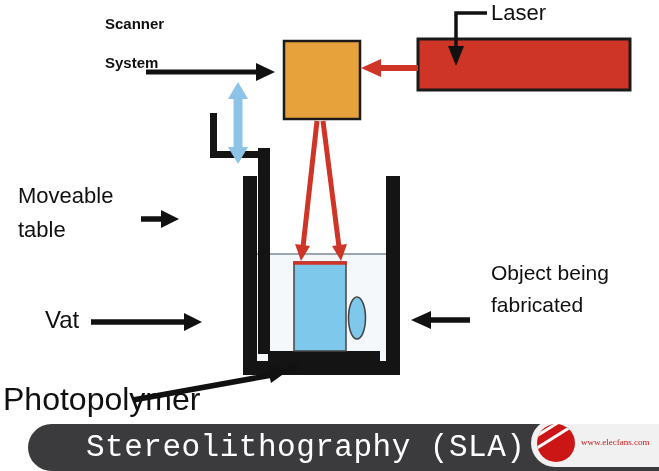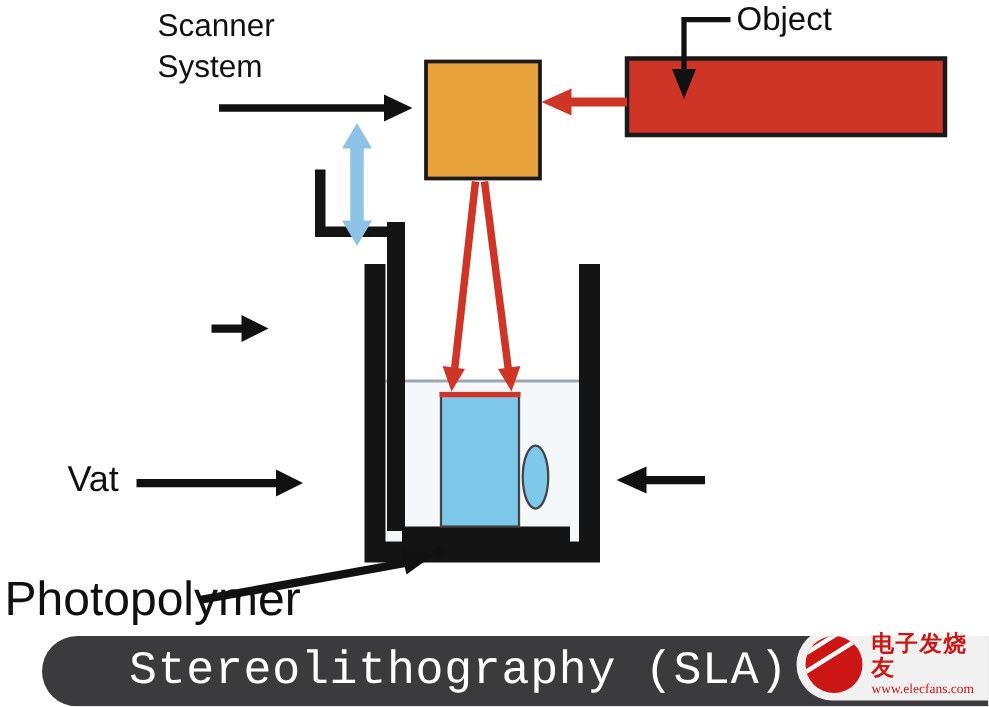--- a/index.html
+++ b/index.html
@@ -6,21 +6,21 @@
   body{background:#ffffff;font-family:"Liberation Sans",sans-serif;}
   .stage{
     position:relative;width:659px;height:471px;background:#ffffff;
     overflow:hidden;
   }
   .stage svg{position:absolute;left:0;top:0;}
   .label{
     position:absolute;white-space:pre-line;color:#101010;
     font-family:"Liberation Sans",sans-serif;
   }
-  .lbl-scanner{left:105px;top:4px;font-size:21px;line-height:27px;}
+  .lbl-scanner{left:105px;top:4px;font-size:15px;line-height:39px;font-weight:bold;}
   .lbl-laser{left:491px;top:0px;font-size:22px;line-height:26px;}
   .lbl-moveable{left:18px;top:179px;font-size:22px;line-height:34px;}
   .lbl-vat{left:45px;top:306px;font-size:24px;line-height:28px;text-align:center;}
   .lbl-object{left:491px;top:257px;font-size:21px;line-height:32px;}
   .lbl-photopolymer{left:3px;top:384px;font-size:32px;line-height:30px;}
   .banner{
     position:absolute;left:28px;top:424px;right:0;height:47px;
     border-radius:26px 0 0 26px;display:flex;align-items:center;
     padding-left:58px;box-sizing:border-box;
   }
@@ -121,32 +121,35 @@
 
     <g>
       <line x1="133" y1="400" x2="272" y2="375" stroke="#111111" stroke-width="5.5"></line>
       <polygon points="267,366 271,383 289,370" fill="#111111"></polygon>
       <circle cx="293" cy="368" r="4.5" fill="#111111"></circle>
     </g>
   </svg>
 
   <div class="label lbl-scanner">Scanner
 System</div>
-  <div class="label lbl-laser">Object</div>
+  <div class="label lbl-laser">Laser</div>
+  <div class="label lbl-moveable">Moveable
+table</div>
   <div class="label lbl-vat">Vat</div>
+  <div class="label lbl-object">Object being
+fabricated</div>
   <div class="label lbl-photopolymer">Photopolymer</div>
 
   <div class="banner" style="background-color: rgb(59, 59, 61);">
     <span class="banner-text">Stereolithography (SLA)</span>
   </div>
 
   <div class="watermark">
     <div class="wm-logo" style="background-color: rgb(204, 22, 22);">
       <span class="wm-slash s1"></span>
       <span class="wm-slash s2"></span>
     </div>
     <div class="wm-text">
-      <div class="wm-brand" style="color: rgb(204, 22, 22);">电子发烧友</div>
       <div class="wm-url" style="color: rgb(204, 22, 22);">www.elecfans.com</div>
     </div>
   </div>
 
 </div>
 
 </body></html>

